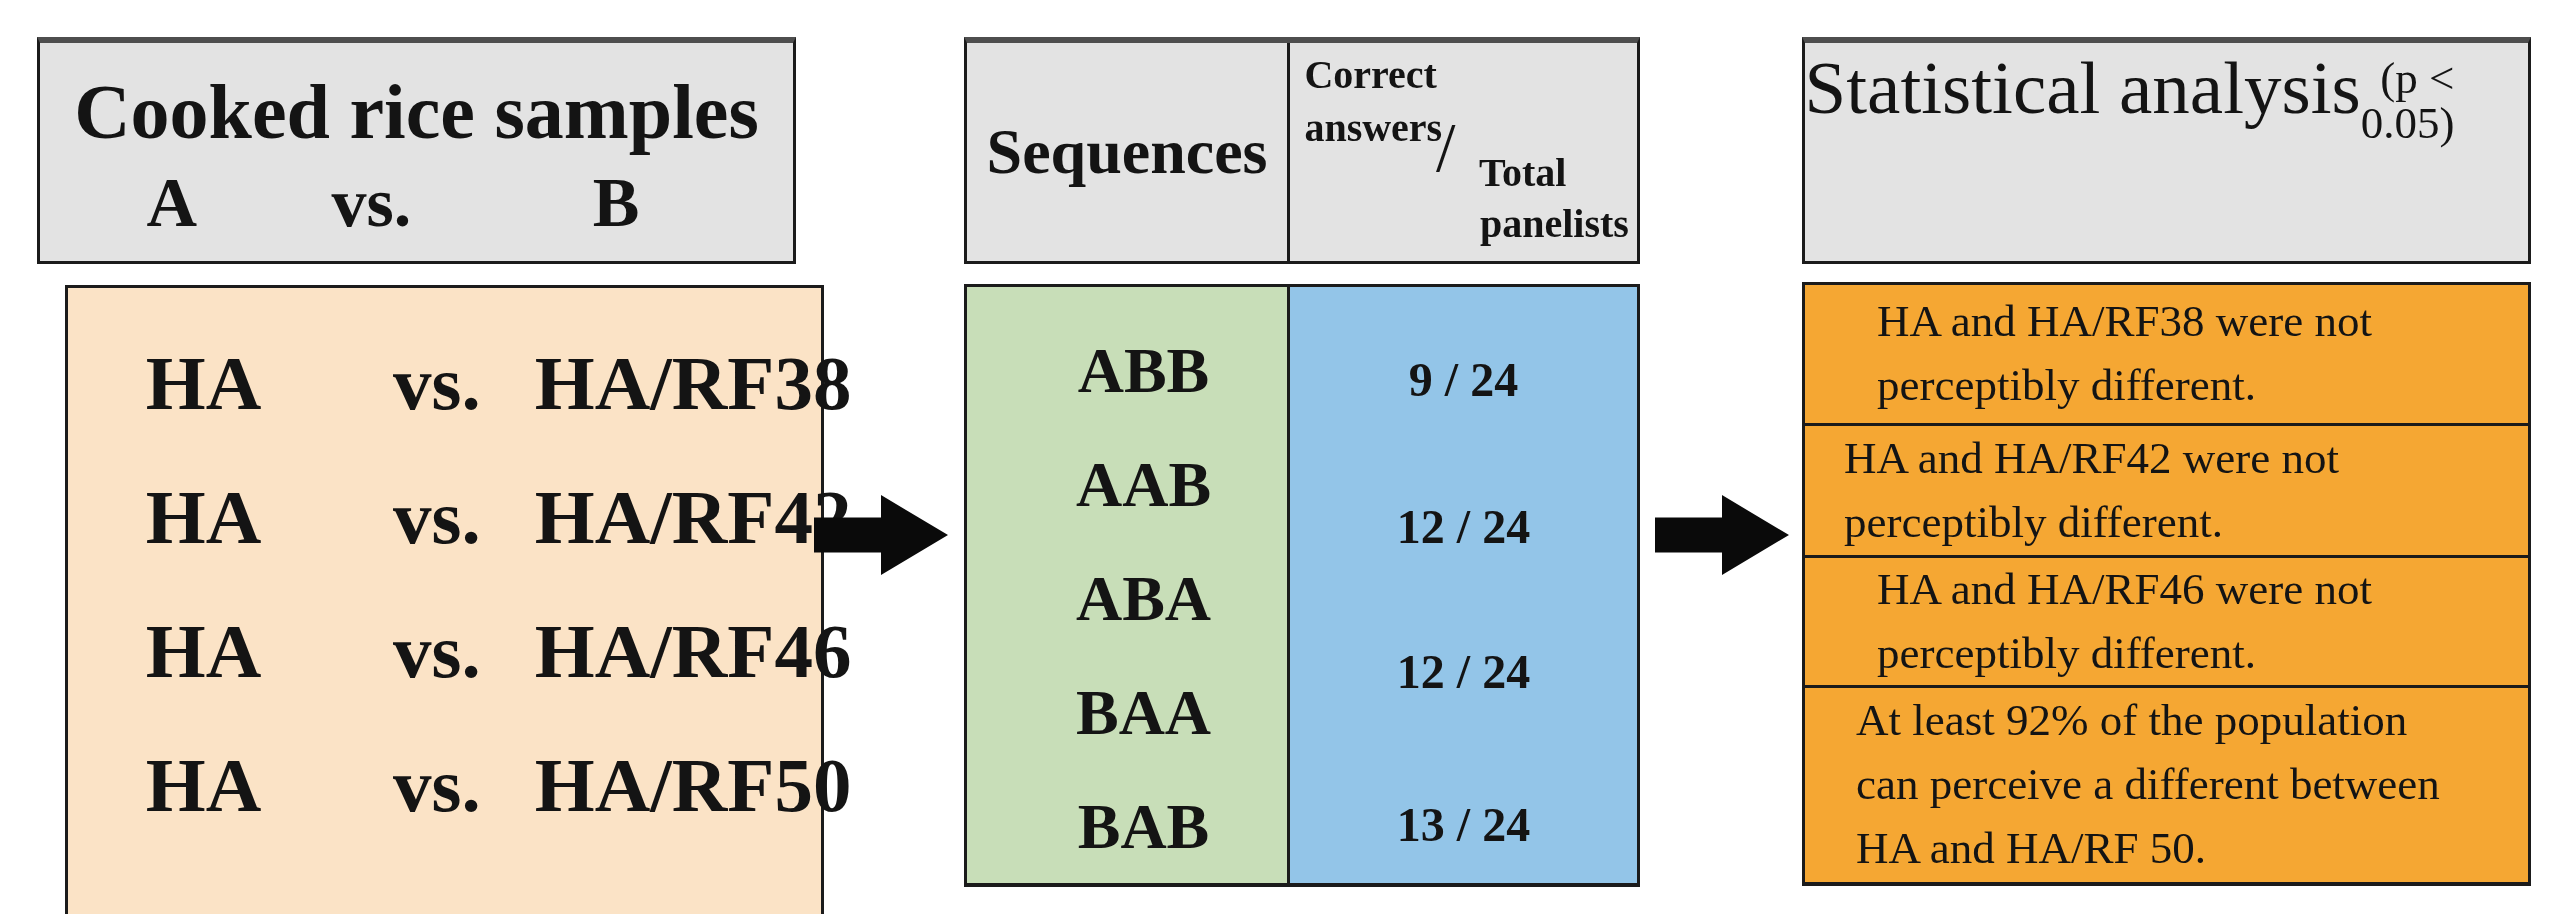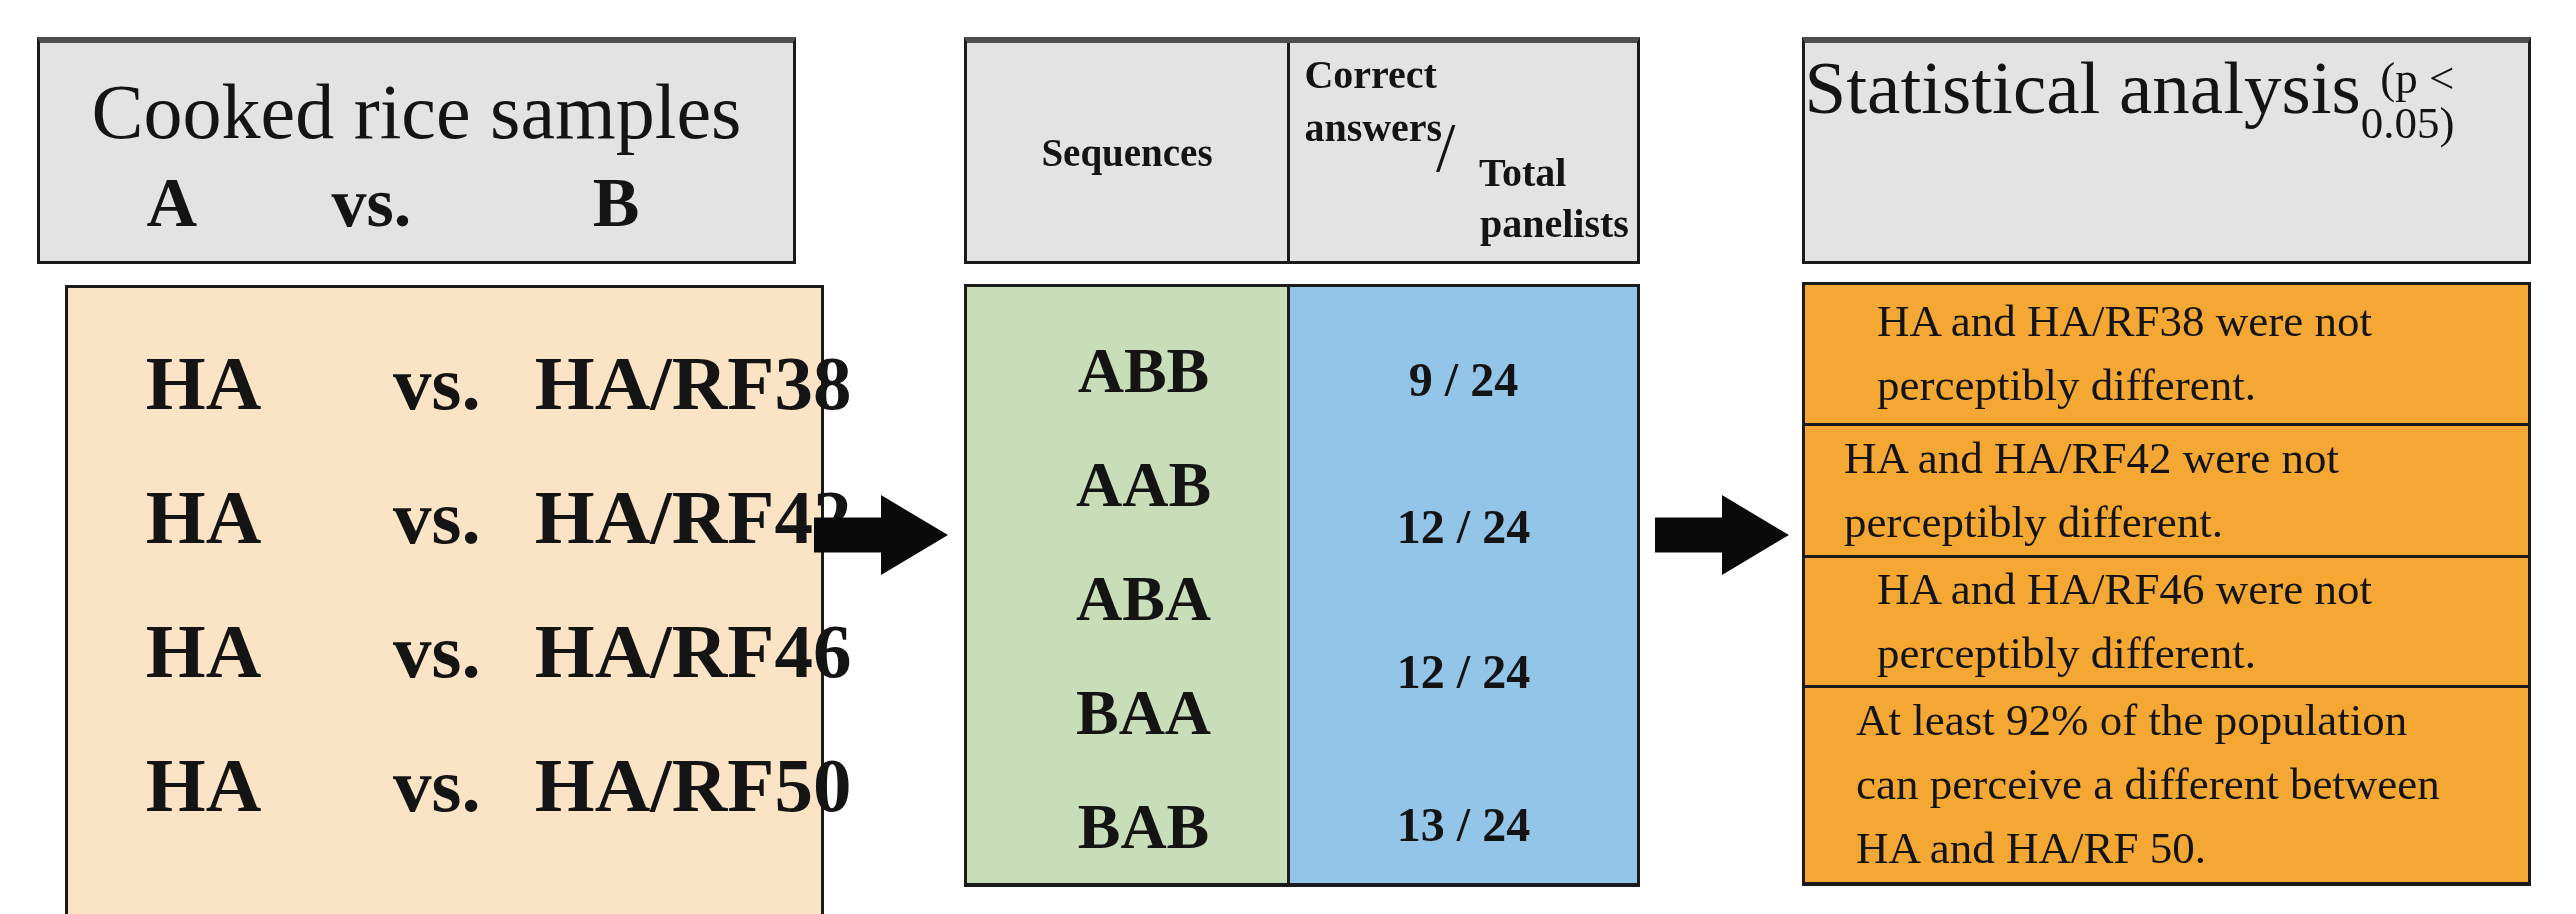--- a/index.html
+++ b/index.html
@@ -17,36 +17,36 @@
   
   .hdr-box{
     position:absolute;top:37px;height:227px;background:var(--header-bg);
     border:3.2px solid var(--border);border-top:6.4px solid var(--header-top-border);
   }
   .body-box{
     position:absolute;border:3.2px solid var(--border);border-bottom-width:4.8px;
   }
   
   #left-header{left:37px;width:759px;display:flex;flex-direction:column;justify-content:center;padding-top:4.8px;}
-  .left-title{font-size:78px;font-weight:normal;text-align:center;white-space:nowrap;line-height:1.05;}
+  .left-title{font-size:78px;font-weight:bold;text-align:center;white-space:nowrap;line-height:1.05;}
   .ab-row{display:grid;grid-template-columns:35% 18% 47%;margin-top:14.4px;font-size:70px;font-weight:bold;line-height:1;}
   .ab-row>span{text-align:center;}
   #left-body{left:37px;top:285px;width:759px;height:740px;background:var(--samples-bg);padding-top:28px;margin-left:28px;}
   .sample-row{height:134px;display:grid;grid-template-columns:36% 26% 38%;align-items:center;
     font-size:77px;font-weight:bold;line-height:1;}
   .sample-row>span{text-align:center;white-space:nowrap;}
   
   .flow-arrow{position:absolute;top:495px;width:134px;height:80px;color:var(--arrow);}
   #arrow-1{left:814px;}
   #arrow-2{left:1655px;}
   .flow-arrow svg{display:block;width:100%;height:100%;}
   
   #mid-header{left:964px;width:676px;display:flex;}
   .mid-cell-seq{width:323px;border-right:3.2px solid var(--border);display:flex;align-items:center;justify-content:center;}
-  .seq-label{font-size:39px;font-weight:bold;}
+  .seq-label{font-size:64px;font-weight:bold;}
   .mid-cell-frac{position:relative;flex:1;}
   .frac-word{position:absolute;font-size:40px;font-weight:bold;line-height:1.05;white-space:nowrap;}
   #frac-num1{left:14.4px;top:11.2px;}
   #frac-num2{left:14.4px;top:64px;}
   #frac-slash{position:absolute;left:146px;top:70px;font-size:70px;font-weight:400;line-height:1;}
   #frac-den1{left:189px;top:109px;}
   #frac-den2{left:190px;top:160px;}
   #mid-body{left:964px;top:284px;width:676px;height:603px;display:flex;background:var(--results-bg);}
   .seq-col{width:323px;background:var(--sequences-bg);border-right:3.2px solid var(--border);padding-top:27px;}
   .seq-row{height:114px;display:flex;align-items:center;justify-content:center;

